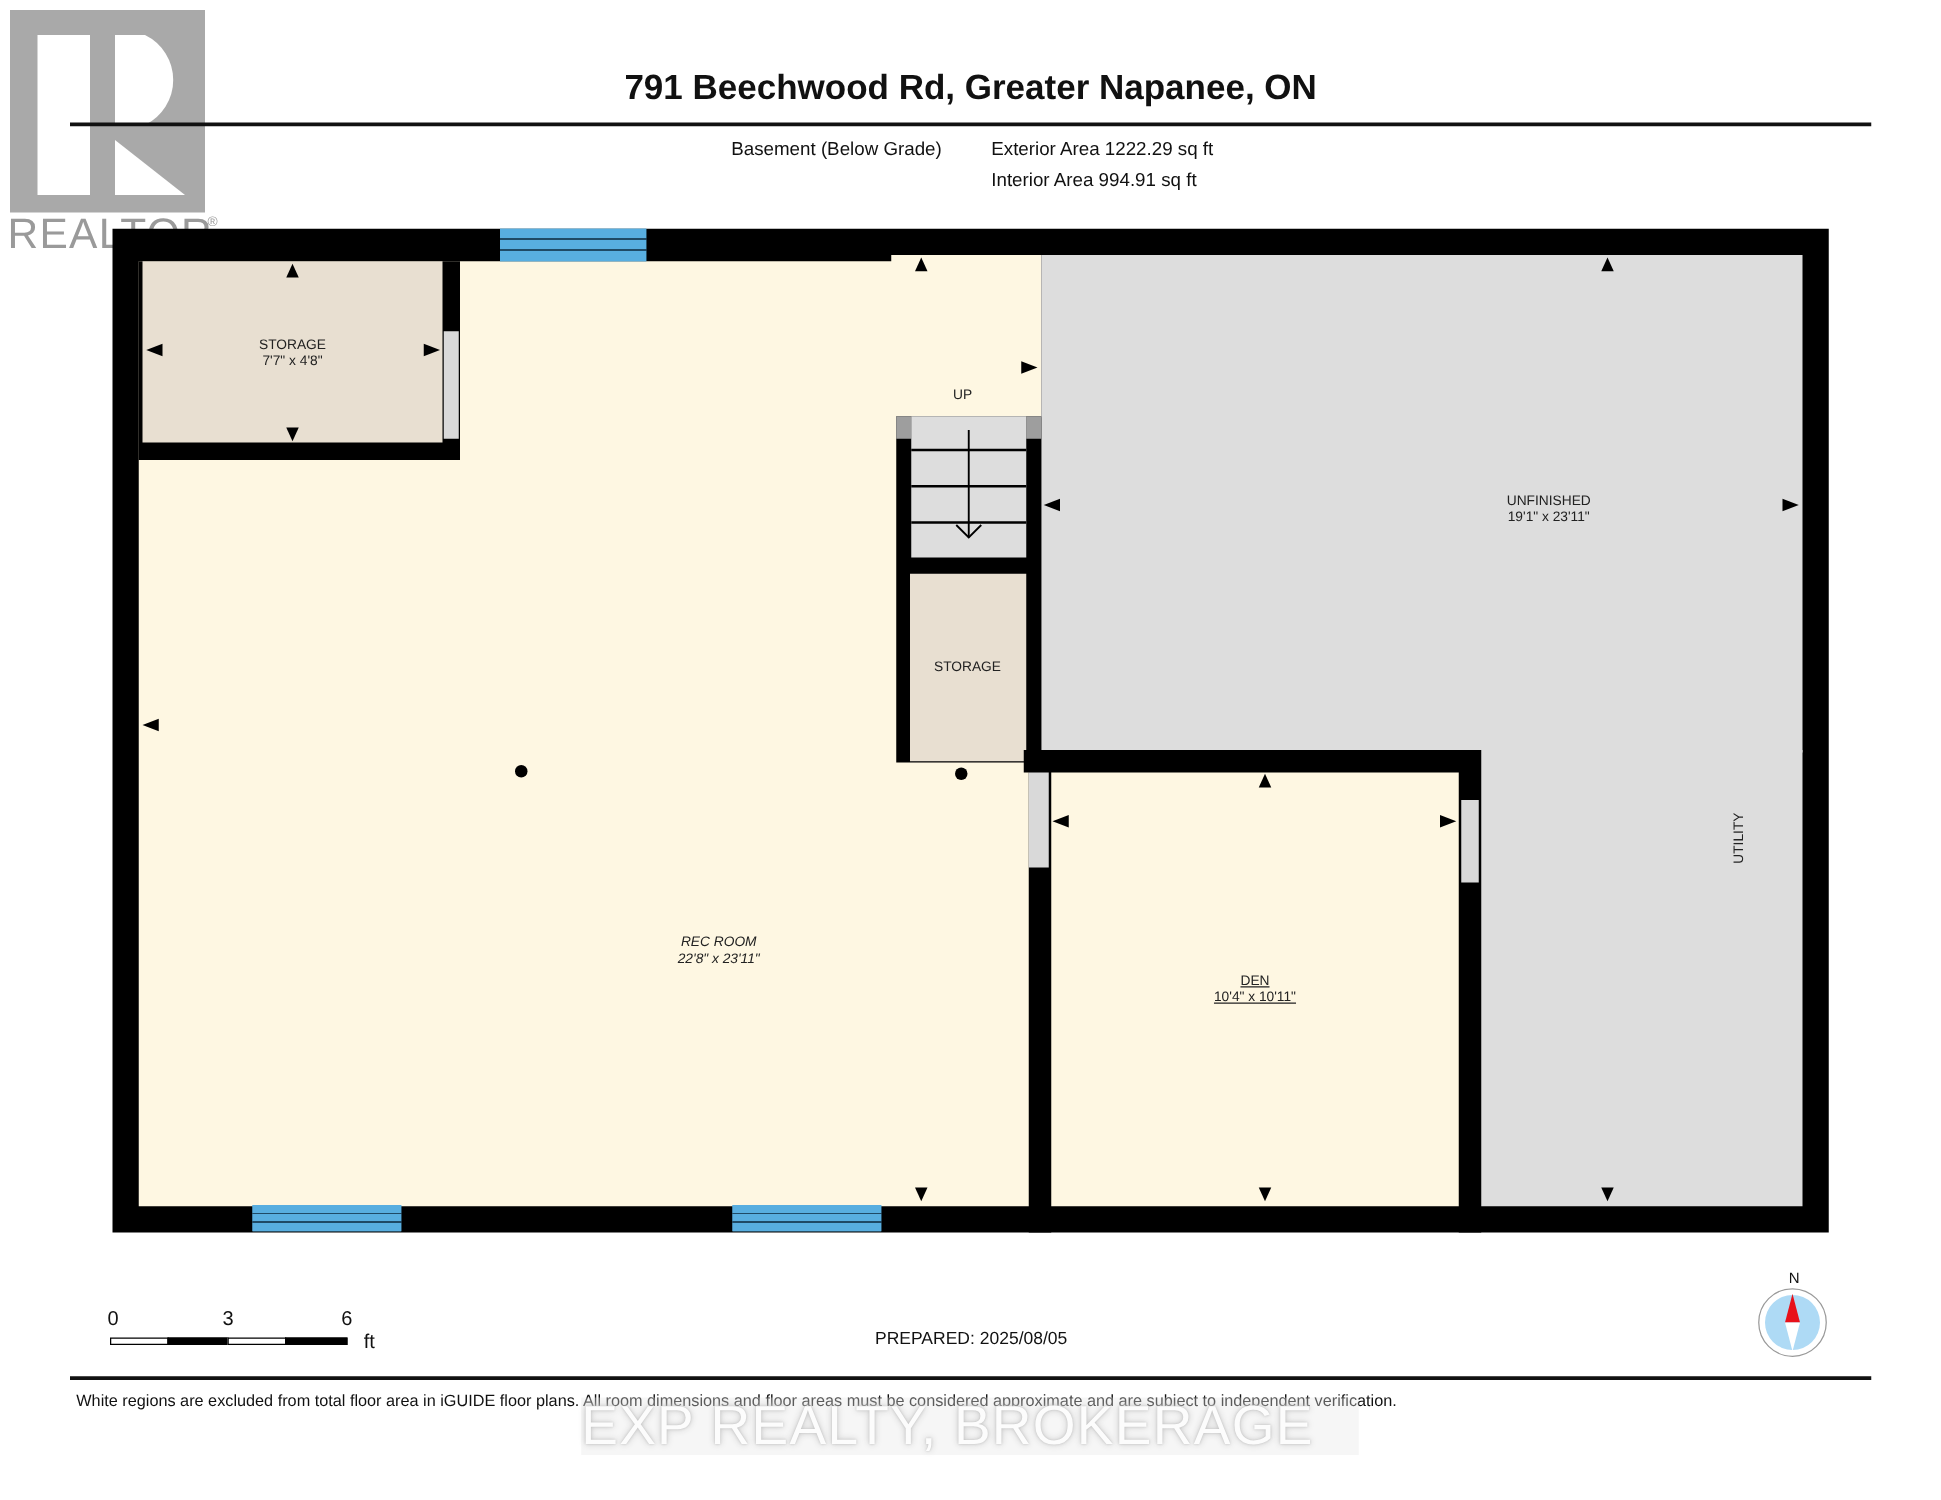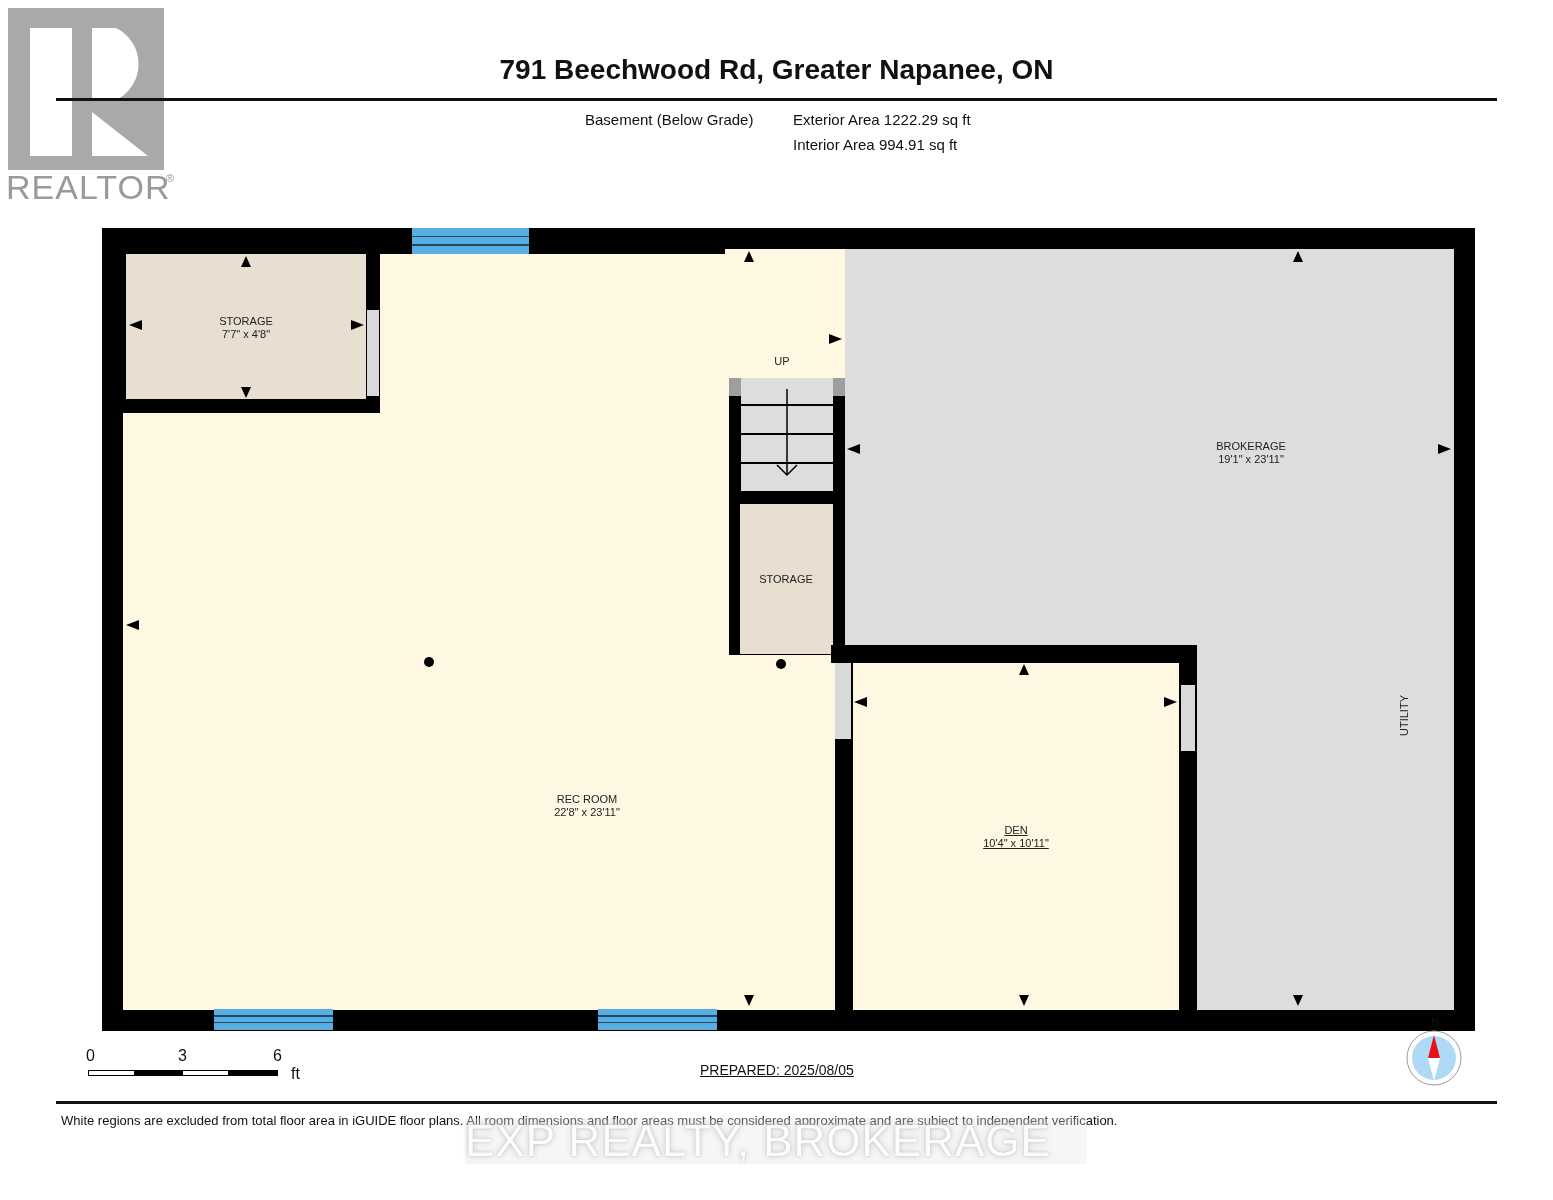--- a/index.html
+++ b/index.html
@@ -51,42 +51,42 @@
     .scale-num { font-size: 16px; }
     .footer-rule { left: 56px; width: 1441px; height: 3px; background: #111; top: 1101px; }
     .disclaimer { left: 61px; top: 1113px; font-size: 13px; }
     .watermark {
       left: 465px; top: 1118px; width: 622px; height: 46px;
       font-size: 44px; color: rgba(255,255,255,0.95);
       text-shadow: 0 0 2px #bdbdbd, 0 0 6px #c8c8c8;
       letter-spacing: 1px; line-height: 46px; white-space: nowrap;
       background: rgba(230,230,230,0.35);
     }
-    .prepared { left: 700px; top: 1062px; font-size: 14px; text-decoration: underline; }
+    .prepared { left: 700px; top: 1062px; font-size: 14px; }
   </style>
 </head>
 <body>
 
 <div class="abs logo-box">
   <svg width="156" height="162" viewBox="0 0 156 162">
     <rect x="22" y="20" width="42" height="128" fill="#ffffff"></rect>
     <path d="M84 20 H108 A40 40 0 0 1 108 92 H84 Z" fill="#ffffff"></path>
     <path d="M84 104 L140 148 H84 Z" fill="#ffffff"></path>
   </svg>
 </div>
 <div class="abs logo-word">REALTOR</div>
 <div class="abs" style="left:166px;top:172px;font-size:11px;color:#9a9a9a;">®</div>
 
 <div class="abs title">791 Beechwood Rd, Greater Napanee, ON</div>
 <div class="abs rule" style="top:98px;"></div>
 <div class="abs sub-label">Basement (Below Grade)</div>
 <div class="abs sub-area" style="top:111px;">Exterior Area 1222.29 sq ft</div>
 <div class="abs sub-area" style="top:136px;">Interior Area 994.91 sq ft</div>
 
-<div class="abs" style="left:12px;top:0;width:1306px;height:1000px;margin-top:45px;">
+<div class="abs" style="left:0;top:0;width:1306px;height:1000px;">
 
   <div class="abs wall" style="left:90px;top:183px;width:1373px;height:803px;"></div>
 
   <div class="abs room-cream" style="left:111px;top:209px;width:714px;height:756px;"></div>
   <div class="abs room-cream" style="left:713px;top:204px;width:120px;height:130px;"></div>
 
   <div class="abs room-grey" style="left:833px;top:204px;width:609px;height:398px;"></div>
   <div class="abs room-grey" style="left:1183px;top:600px;width:259px;height:365px;"></div>
 
   <div class="abs wall" style="left:111px;top:209px;width:257px;height:159px;"></div>
@@ -117,26 +117,26 @@
   <div class="abs wall" style="left:823px;top:600px;width:18px;height:386px;"></div>
   <div class="abs wall" style="left:1167px;top:600px;width:18px;height:386px;"></div>
   <div class="abs room-cream" style="left:841px;top:618px;width:326px;height:347px;"></div>
   <div class="abs door" style="left:823px;top:618px;width:16px;height:76px;"></div>
   <div class="abs door" style="left:1169px;top:640px;width:14px;height:66px;"></div>
   <div class="abs room-label" style="left:944px;top:779px;width:120px;text-decoration:underline;">
     <div>DEN</div>
     <div>10'4" x 10'11"</div>
   </div>
 
-  <div class="abs room-label" style="left:515px;top:748px;width:120px;">
+  <div class="abs room-label" style="left:515px;top:748px;width:120px;font-style:italic;">
     <div>REC ROOM</div>
     <div>22'8" x 23'11"</div>
   </div>
   <div class="abs room-label" style="left:1179px;top:395px;width:120px;">
-    <div>BROKERAGE</div>
+    <div>UNFINISHED</div>
     <div>19'1" x 23'11"</div>
   </div>
   <div class="abs room-label" style="left:1362px;top:664px;width:60px;transform:rotate(-90deg);">UTILITY</div>
 
   <div class="abs window" style="left:400px;top:183px;width:117px;height:26px;"></div>
   <div class="abs window" style="left:202px;top:964px;width:119px;height:21px;"></div>
   <div class="abs window" style="left:586px;top:964px;width:119px;height:21px;"></div>
 
   <div class="abs dot" style="left:412px;top:612px;"></div>
   <div class="abs dot" style="left:764px;top:614px;"></div>

